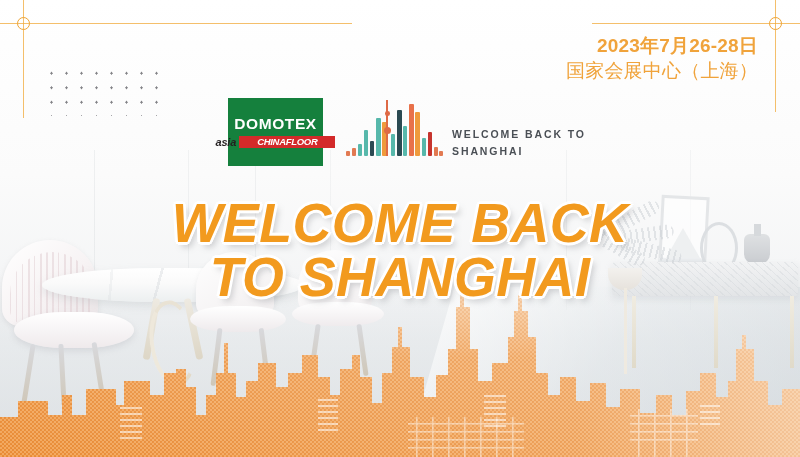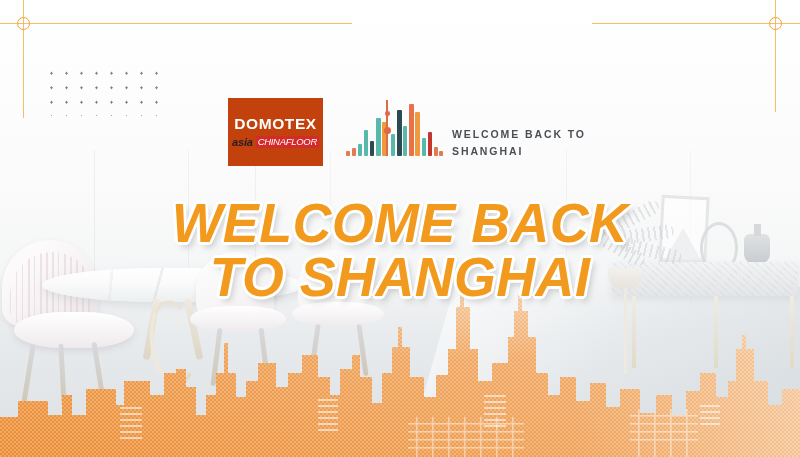--- a/index.html
+++ b/index.html
@@ -191,37 +191,37 @@
     color: #f0a33b;
     line-height: 1.32;
   }
   .date-line { font-size: 19px; font-weight: 700; white-space: nowrap; letter-spacing: .2px; }
   .venue-line { font-size: 19px; font-weight: 500; white-space: nowrap; letter-spacing: .2px; }
 
   
   .logo-box {
     position: absolute; left: 228px; top: 98px;
     width: 95px; height: 68px;
-    background: #c2410c;
+    background: #15803d;
     display: flex; flex-direction: column;
     align-items: center; justify-content: center;
   }
   .logo-domotex {
     color: #ffffff; font-size: 15.5px; font-weight: 800;
     letter-spacing: .6px; line-height: 1;
   }
   .logo-sub { display: flex; align-items: center; gap: 3px; margin-top: 4px; }
   .logo-asia {
     color: #231f20; font-size: 11px; font-weight: 800; font-style: italic;
     letter-spacing: -.2px;
   }
   .logo-chinafloor {
     background: #d32a2a; color: #ffffff;
-    font-size: 9.5px; font-weight: 400; font-style: italic;
-    padding: 1px 2px; letter-spacing: -.3px; line-height: 1.1;
+    font-size: 9.5px; font-weight: 700; font-style: italic;
+    padding: 1px 18px; letter-spacing: -.3px; line-height: 1.1;
   }
 
   
   .wave {
     position: absolute; left: 346px; top: 100px;
     width: 96px; height: 68px;
   }
   .wbar { position: absolute; bottom: 12px; border-radius: 1px; }
 
   
@@ -326,20 +326,24 @@
   <div class="reg-line" style="left:0; top:23px; width:352px; height:1.4px;"></div>
   <div class="reg-circle" style="left:17px; top:17px;"></div>
 
   <div class="reg-line" style="left:775px; top:0; width:1.4px; height:112px;"></div>
   <div class="reg-line" style="left:592px; top:23px; width:208px; height:1.4px;"></div>
   <div class="reg-circle" style="left:769px; top:17px;"></div>
 
 
   <div class="dot-grid"></div>
 
+  <div class="date-block">
+    <div class="date-line">2023年7月26-28日</div>
+    <div class="venue-line">国家会展中心（上海）</div>
+  </div>
 
   <div class="logo-box">
     <div class="logo-domotex">DOMOTEX</div>
     <div class="logo-sub">
       <span class="logo-asia">asia</span>
       <span class="logo-chinafloor">CHINAFLOOR</span>
     </div>
   </div>
 
   <div class="wave">

